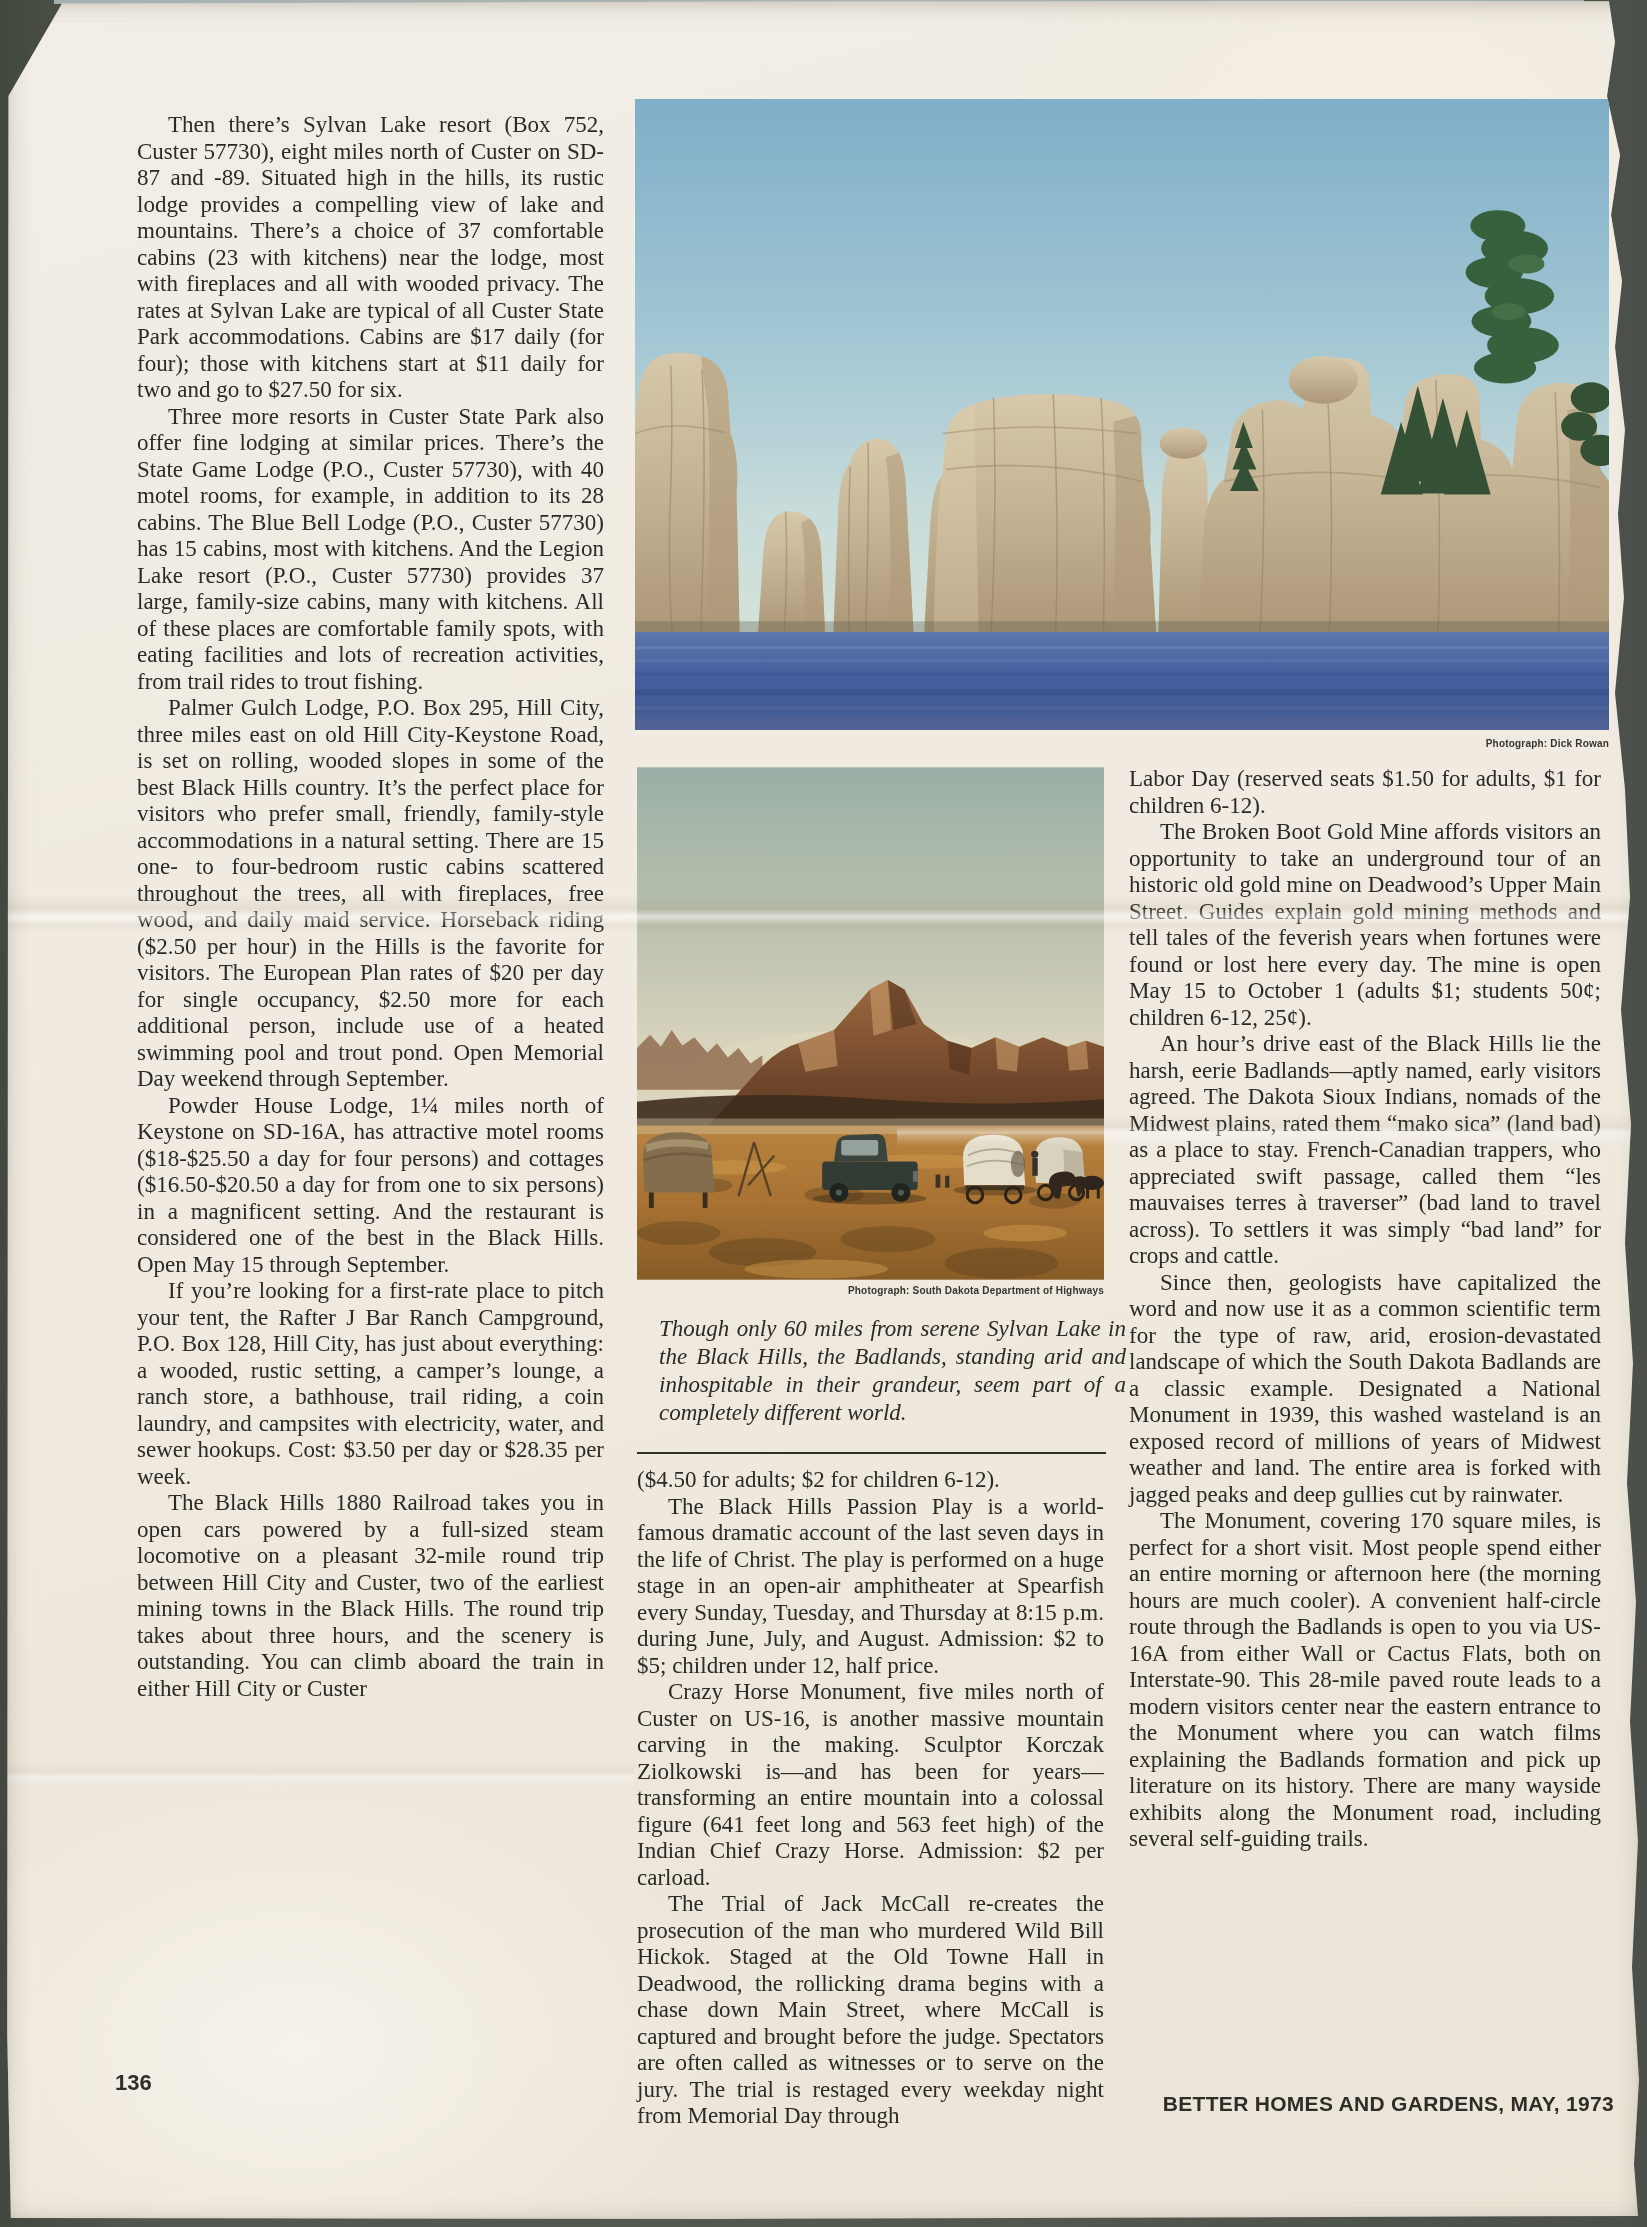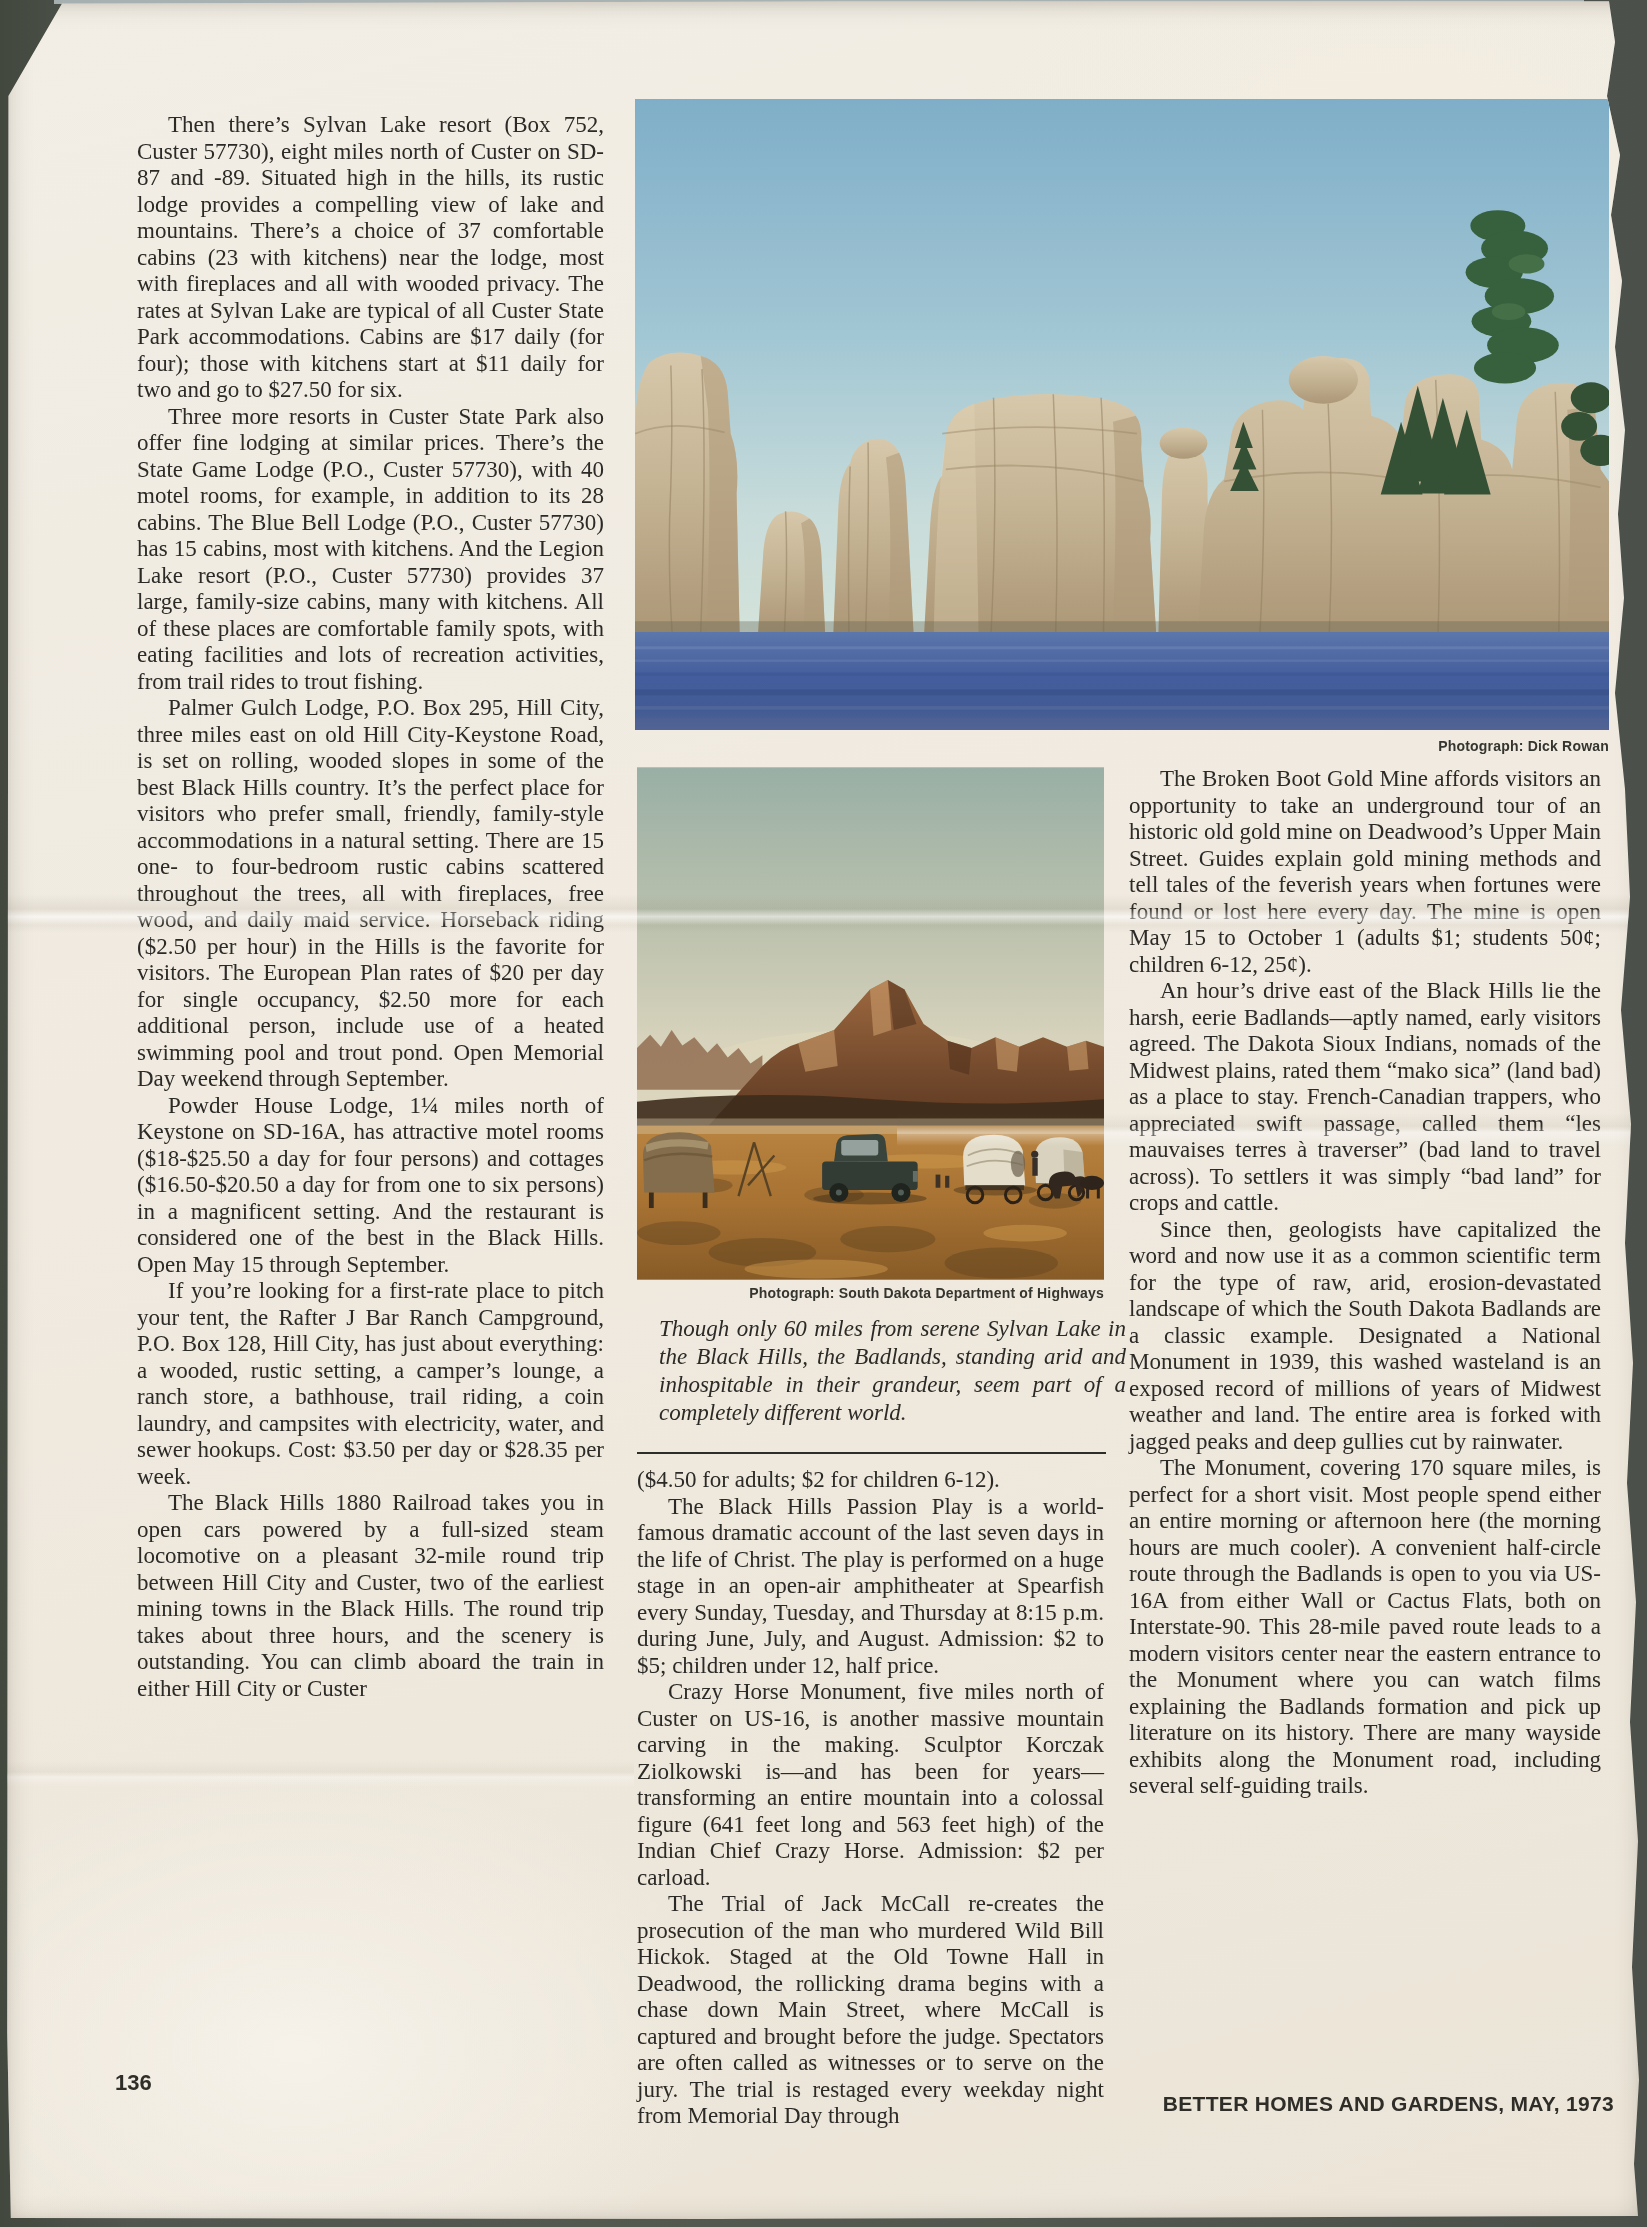--- a/index.html
+++ b/index.html
@@ -34,21 +34,21 @@
   .para{margin:0;}
   .para.ind{text-indent:31px;}
   .lead{}
   #col-left{left:137px;top:112px;width:467px;}
   #col-mid{left:637px;top:1467px;width:467px;}
   #col-right{left:1129px;top:766px;width:472px;}
   figure{margin:0;padding:0;position:absolute;}
   #photo1{left:635px;top:99px;width:974px;height:631px;}
   #photo2{left:637px;top:767px;width:467px;height:513px;}
   .credit{position:absolute;font-family:"Liberation Sans",sans-serif;font-weight:700;
-    font-size:14px;color:#35352f;letter-spacing:0.2px;text-align:right;}
+    font-size:10px;color:#35352f;letter-spacing:0.2px;text-align:right;}
   #credit1{left:1131px;top:738px;width:478px;}
   #credit2{left:637px;top:1285px;width:467px;}
   #caption{position:absolute;left:659px;top:1315px;width:467px;font-style:italic;
     font-size:23px;line-height:28px;color:#2b2a26;text-align:justify;}
   #rule{position:absolute;left:637px;top:1452px;width:469px;height:2.4px;background:#2f2d27;}
   #page-num{position:absolute;left:115px;top:2070px;font-family:"Liberation Sans",sans-serif;
     font-weight:700;font-size:22px;color:#2e2d28;}
   #footer-right{position:absolute;left:1076px;top:2092px;width:538px;text-align:right;
     font-family:"Liberation Sans",sans-serif;font-weight:700;font-size:21px;
     letter-spacing:0.3px;color:#2e2d28;}
@@ -280,20 +280,21 @@
     <div id="rule"></div>
 
     <div class="col" id="col-mid">
       <p class="para"><span class="lead"></span><span>($4.50 for adults; $2 for children 6-12).</span></p>
       <p class="para ind"><span class="lead">The Black Hills Passion Play </span><span>is a world-famous dramatic account of the last seven days in the life of Christ. The play is performed on a huge stage in an open-air amphitheater at Spearfish every Sunday, Tuesday, and Thursday at 8:15 p.m. during June, July, and August. Admission: $2 to $5; children under 12, half price.</span></p>
       <p class="para ind"><span class="lead">Crazy Horse Monument, </span><span>five miles north of Custer on US-16, is another massive mountain carving in the making. Sculptor Korczak Ziolkowski is—and has been for years—transforming an entire mountain into a colossal figure (641 feet long and 563 feet high) of the Indian Chief Crazy Horse. Admission: $2 per carload.</span></p>
       <p class="para ind"><span class="lead">The Trial of Jack McCall </span><span>re-creates the prosecution of the man who murdered Wild Bill Hickok. Staged at the Old Towne Hall in Deadwood, the rollicking drama begins with a chase down Main Street, where McCall is captured and brought before the judge. Spectators are often called as witnesses or to serve on the jury. The trial is restaged every weekday night from Memorial Day through</span></p>
     </div>
 
     <div class="col" id="col-right">
+      <p class="para"><span class="lead"></span><span>Labor Day (reserved seats $1.50 for adults, $1 for children 6-12).</span></p>
       <p class="para ind"><span class="lead">The Broken Boot Gold Mine </span><span>affords visitors an opportunity to take an underground tour of an historic old gold mine on Deadwood’s Upper Main Street. Guides explain gold mining methods and tell tales of the feverish years when fortunes were found or lost here every day. The mine is open May 15 to October 1 (adults $1; students 50¢; children 6-12, 25¢).</span></p>
       <p class="para ind"><span class="lead"></span><span>An hour’s drive east of the Black Hills lie the harsh, eerie Badlands—aptly named, early visitors agreed. The Dakota Sioux Indians, nomads of the Midwest plains, rated them “mako sica” (land bad) as a place to stay. French-Canadian trappers, who appreciated swift passage, called them “les mauvaises terres à traverser” (bad land to travel across). To settlers it was simply “bad land” for crops and cattle.</span></p>
       <p class="para ind"><span class="lead"></span><span>Since then, geologists have capitalized the word and now use it as a common scientific term for the type of raw, arid, erosion-devastated landscape of which the South Dakota Badlands are a classic example. Designated a National Monument in 1939, this washed wasteland is an exposed record of millions of years of Midwest weather and land. The entire area is forked with jagged peaks and deep gullies cut by rainwater.</span></p>
       <p class="para ind"><span class="lead"></span><span>The Monument, covering 170 square miles, is perfect for a short visit. Most people spend either an entire morning or afternoon here (the morning hours are much cooler). A convenient half-circle route through the Badlands is open to you via US-16A from either Wall or Cactus Flats, both on Interstate-90. This 28-mile paved route leads to a modern visitors center near the eastern entrance to the Monument where you can watch films explaining the Badlands formation and pick up literature on its history. There are many wayside exhibits along the Monument road, including several self-guiding trails.</span></p>
     </div>
 
     <div id="page-num">136</div>
     <div id="footer-right">BETTER HOMES AND GARDENS, MAY, 1973</div>
 
     <div class="crease" id="crease1"></div>

